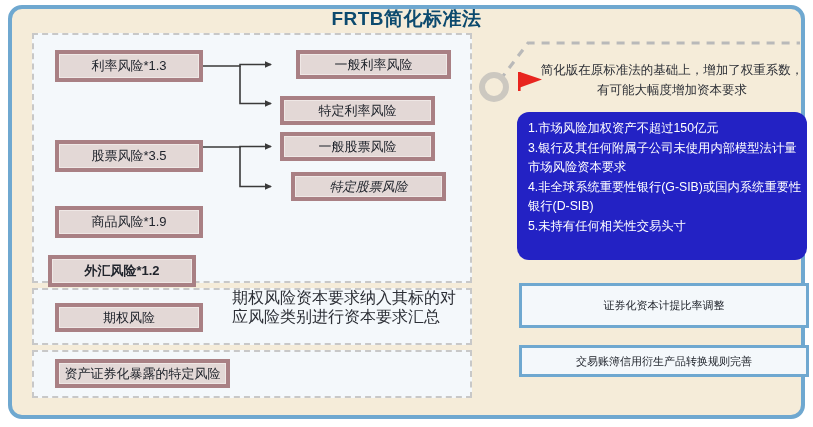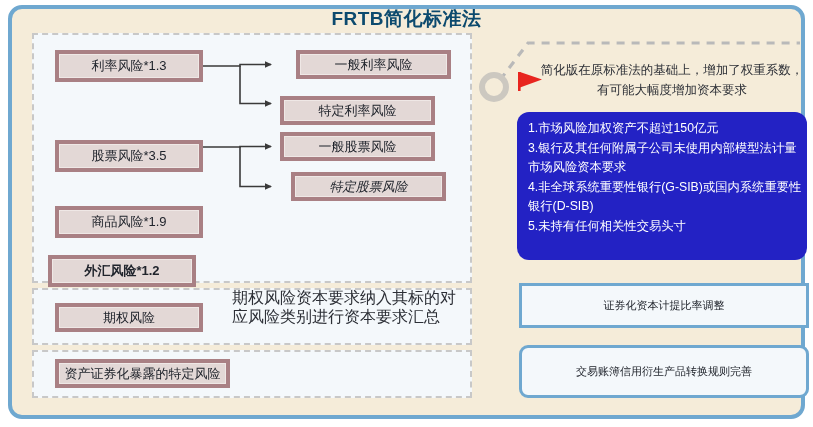--- a/index.html
+++ b/index.html
@@ -56,21 +56,21 @@
     overflow:hidden;
   }
   #bluebox div{white-space:normal;}
   .lbox{
     position:absolute;box-sizing:border-box;
     background:#f4f8fb;border:3px solid #6fa8d0;
     display:flex;align-items:center;justify-content:center;
     font-size:11px;color:#20242c;
   }
   #lbox1{left:519px;top:283px;width:290px;height:45px;}
-  #lbox2{left:519px;top:345px;width:290px;height:53px;border-radius:9px;}
+  #lbox2{left:519px;top:345px;width:290px;height:32px;}
 
   #optnote{
     position:absolute;left:232px;top:288px;width:225px;
     font-size:16px;line-height:19px;color:#2c2f36;
   }
 </style>
 </head>
 <body>
 
 <div id="frame"></div>

